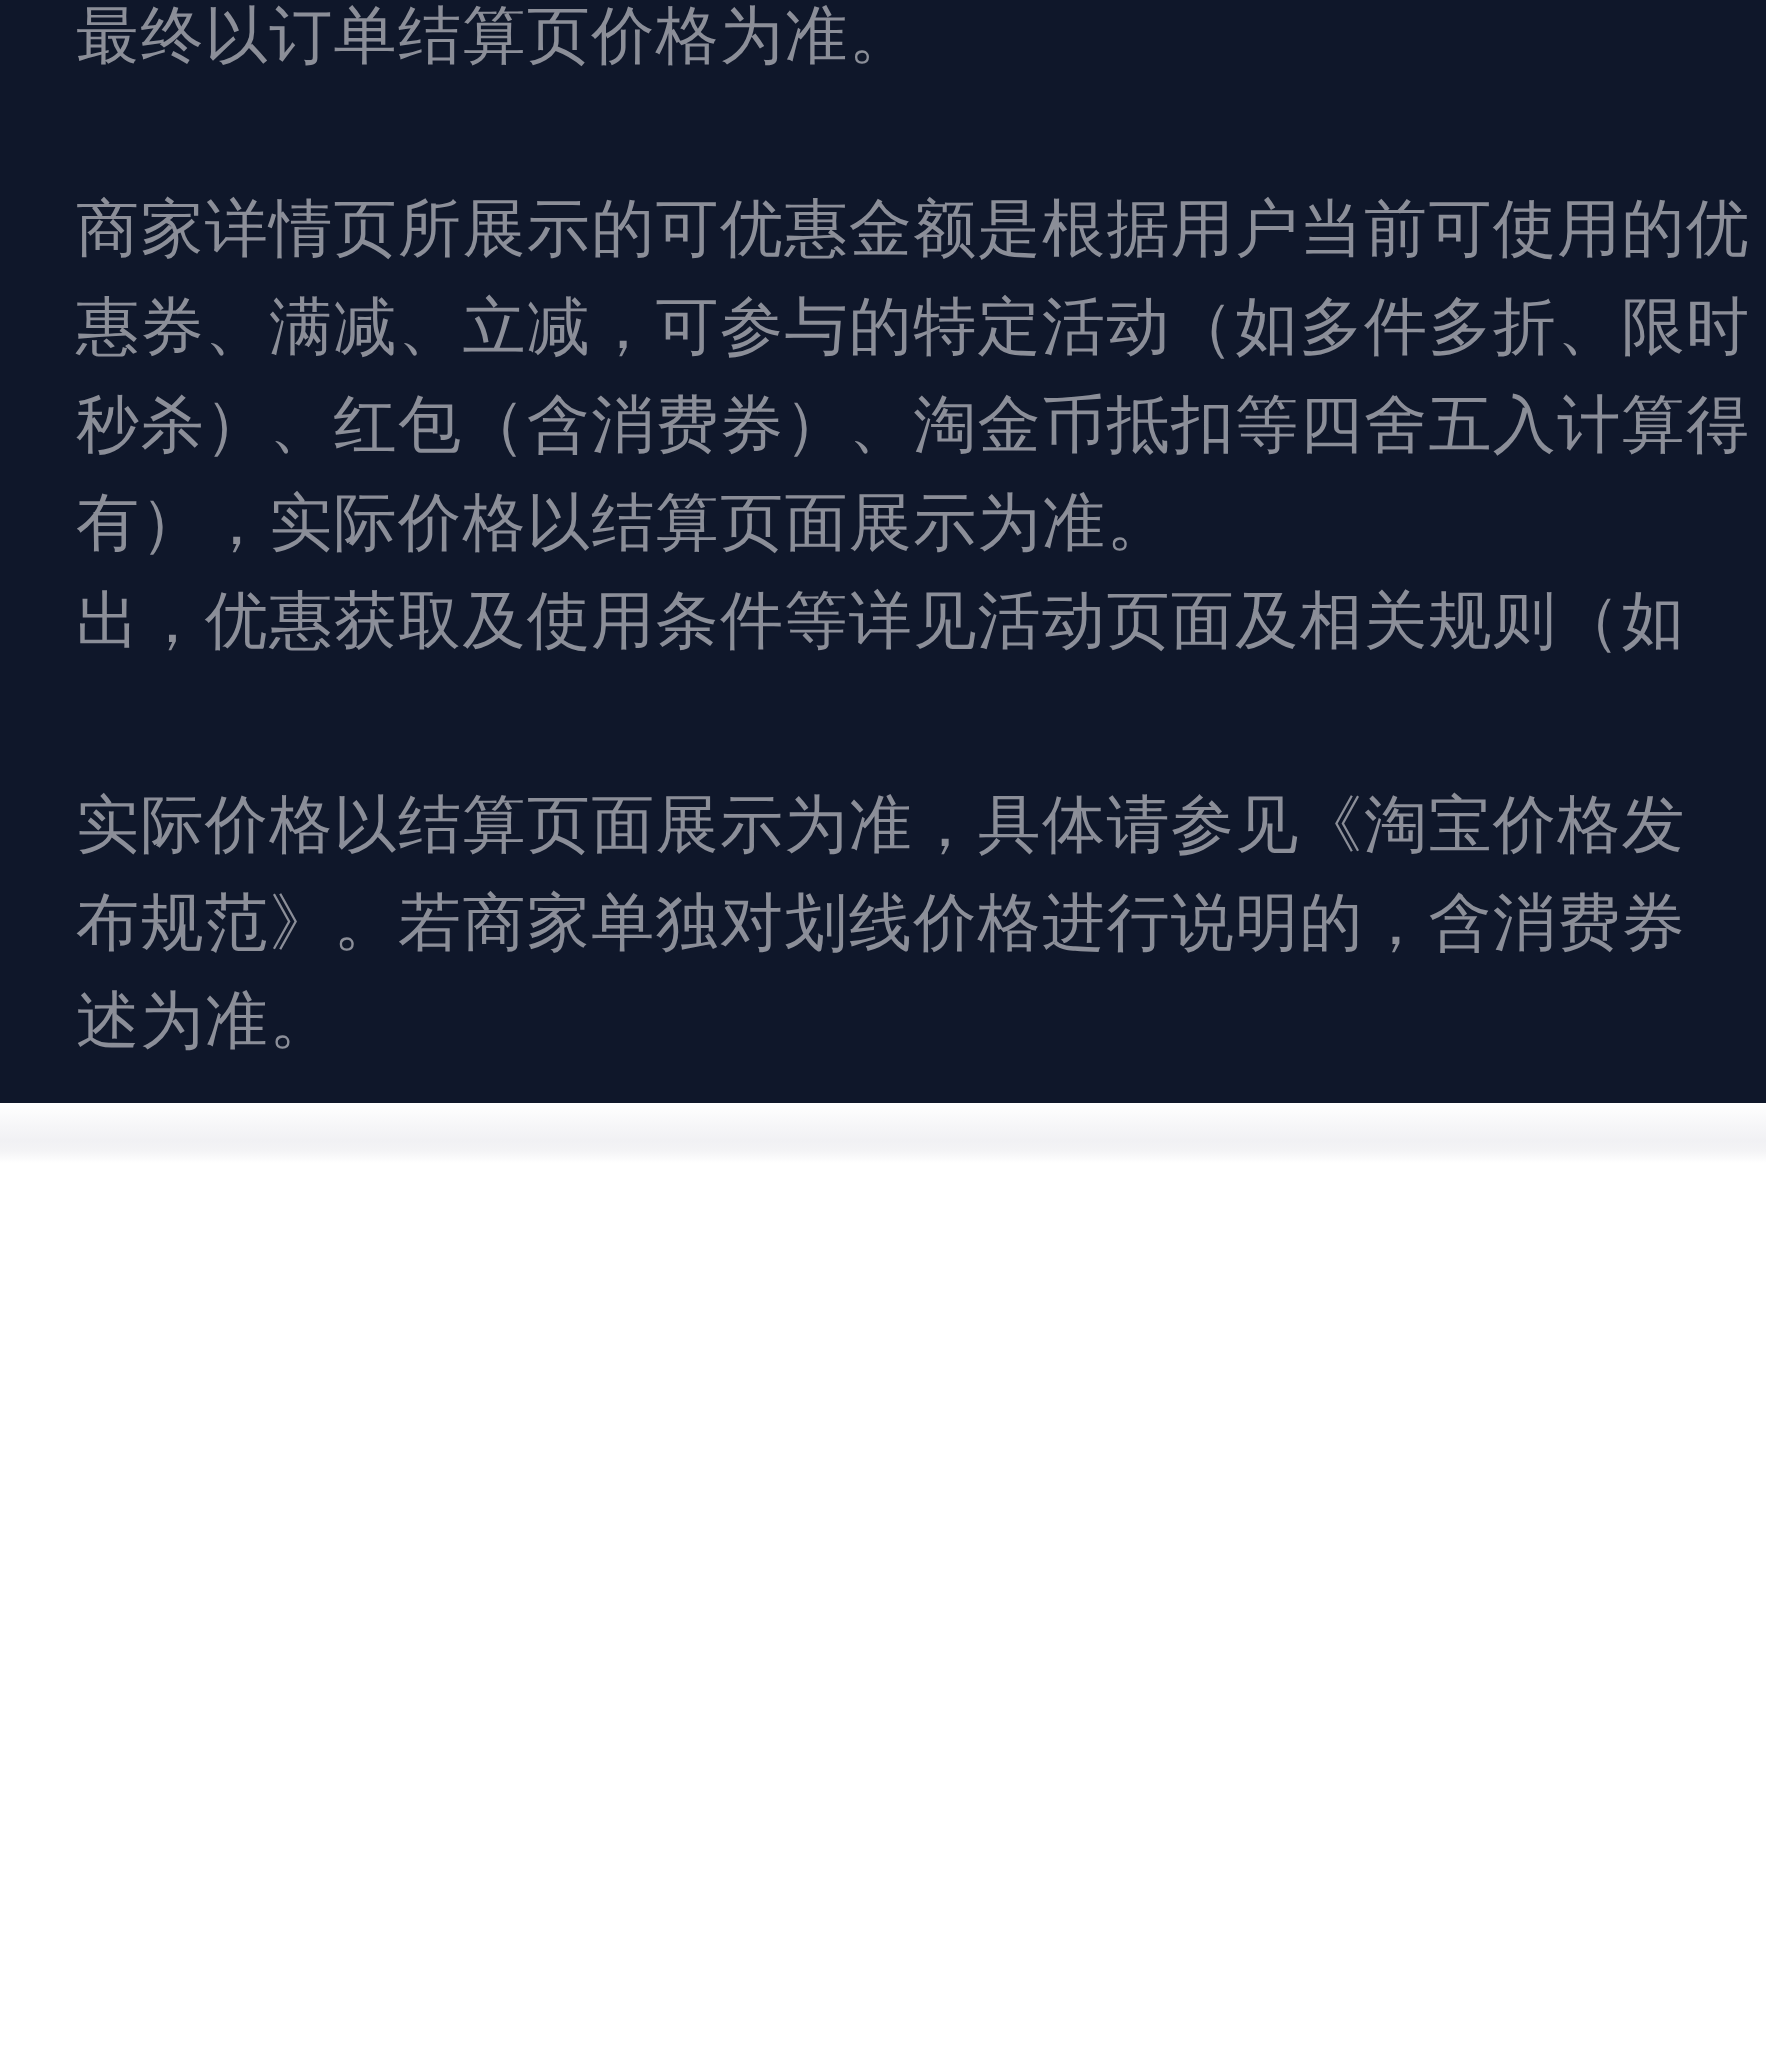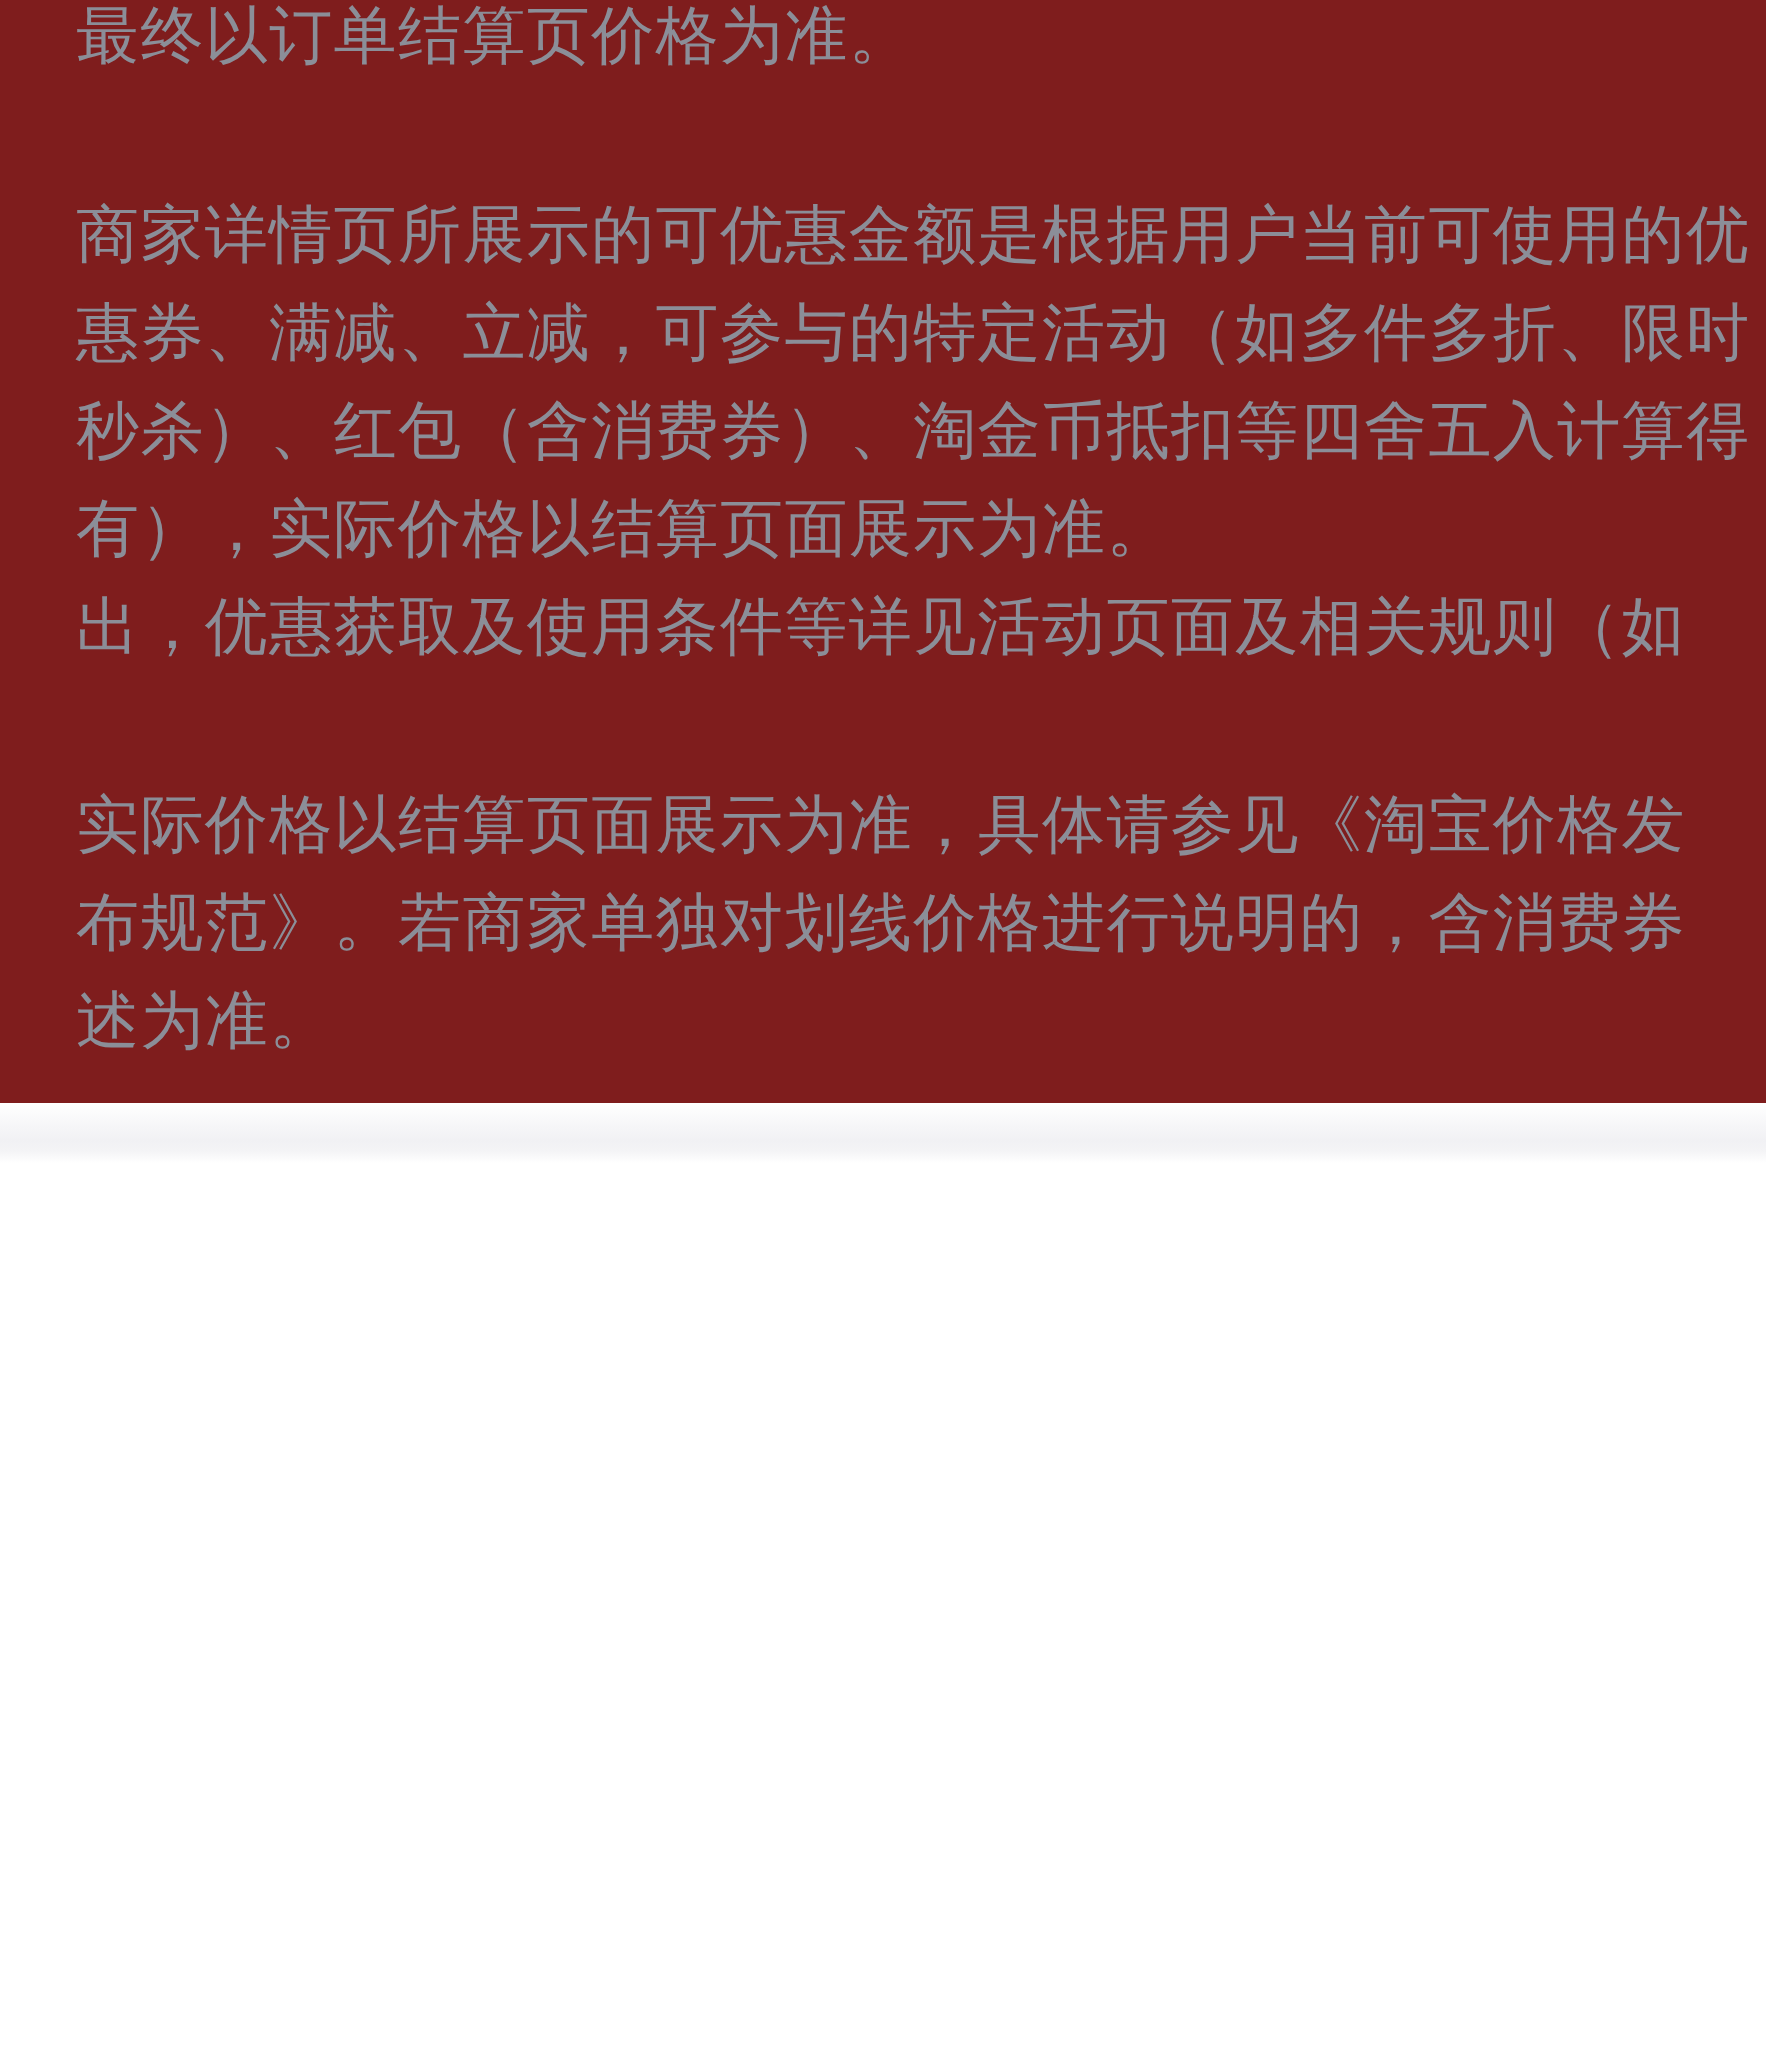--- a/index.html
+++ b/index.html
@@ -10,31 +10,31 @@
   body {
     width: 1767px;
     height: 2066px;
     position: relative;
     overflow: hidden;
     font-family: "Liberation Sans", "DejaVu Sans", sans-serif;
   }
   .page {
     position: absolute;
     inset: 0;
-    background: #7f1d1d;
+    background: #0f172a;
   }
   .content {
     position: absolute;
     top: 0;
     left: 76px;
     right: 64px;
   }
   .para { margin: 0; padding: 0; }
   .para-1 { margin-top: -14.2px; }
-  .para-2 { margin-top: 101px; }
+  .para-2 { margin-top: 101px; font-family: Liberation Mono, monospace; }
   .para-3 { margin-top: 100px; }
   .line {
     font-size: 63px;
     line-height: 98px;
     height: 98px;
     letter-spacing: 1.4px;
     color: #8b8e98;
     white-space: nowrap;
     font-weight: 400;
   }

